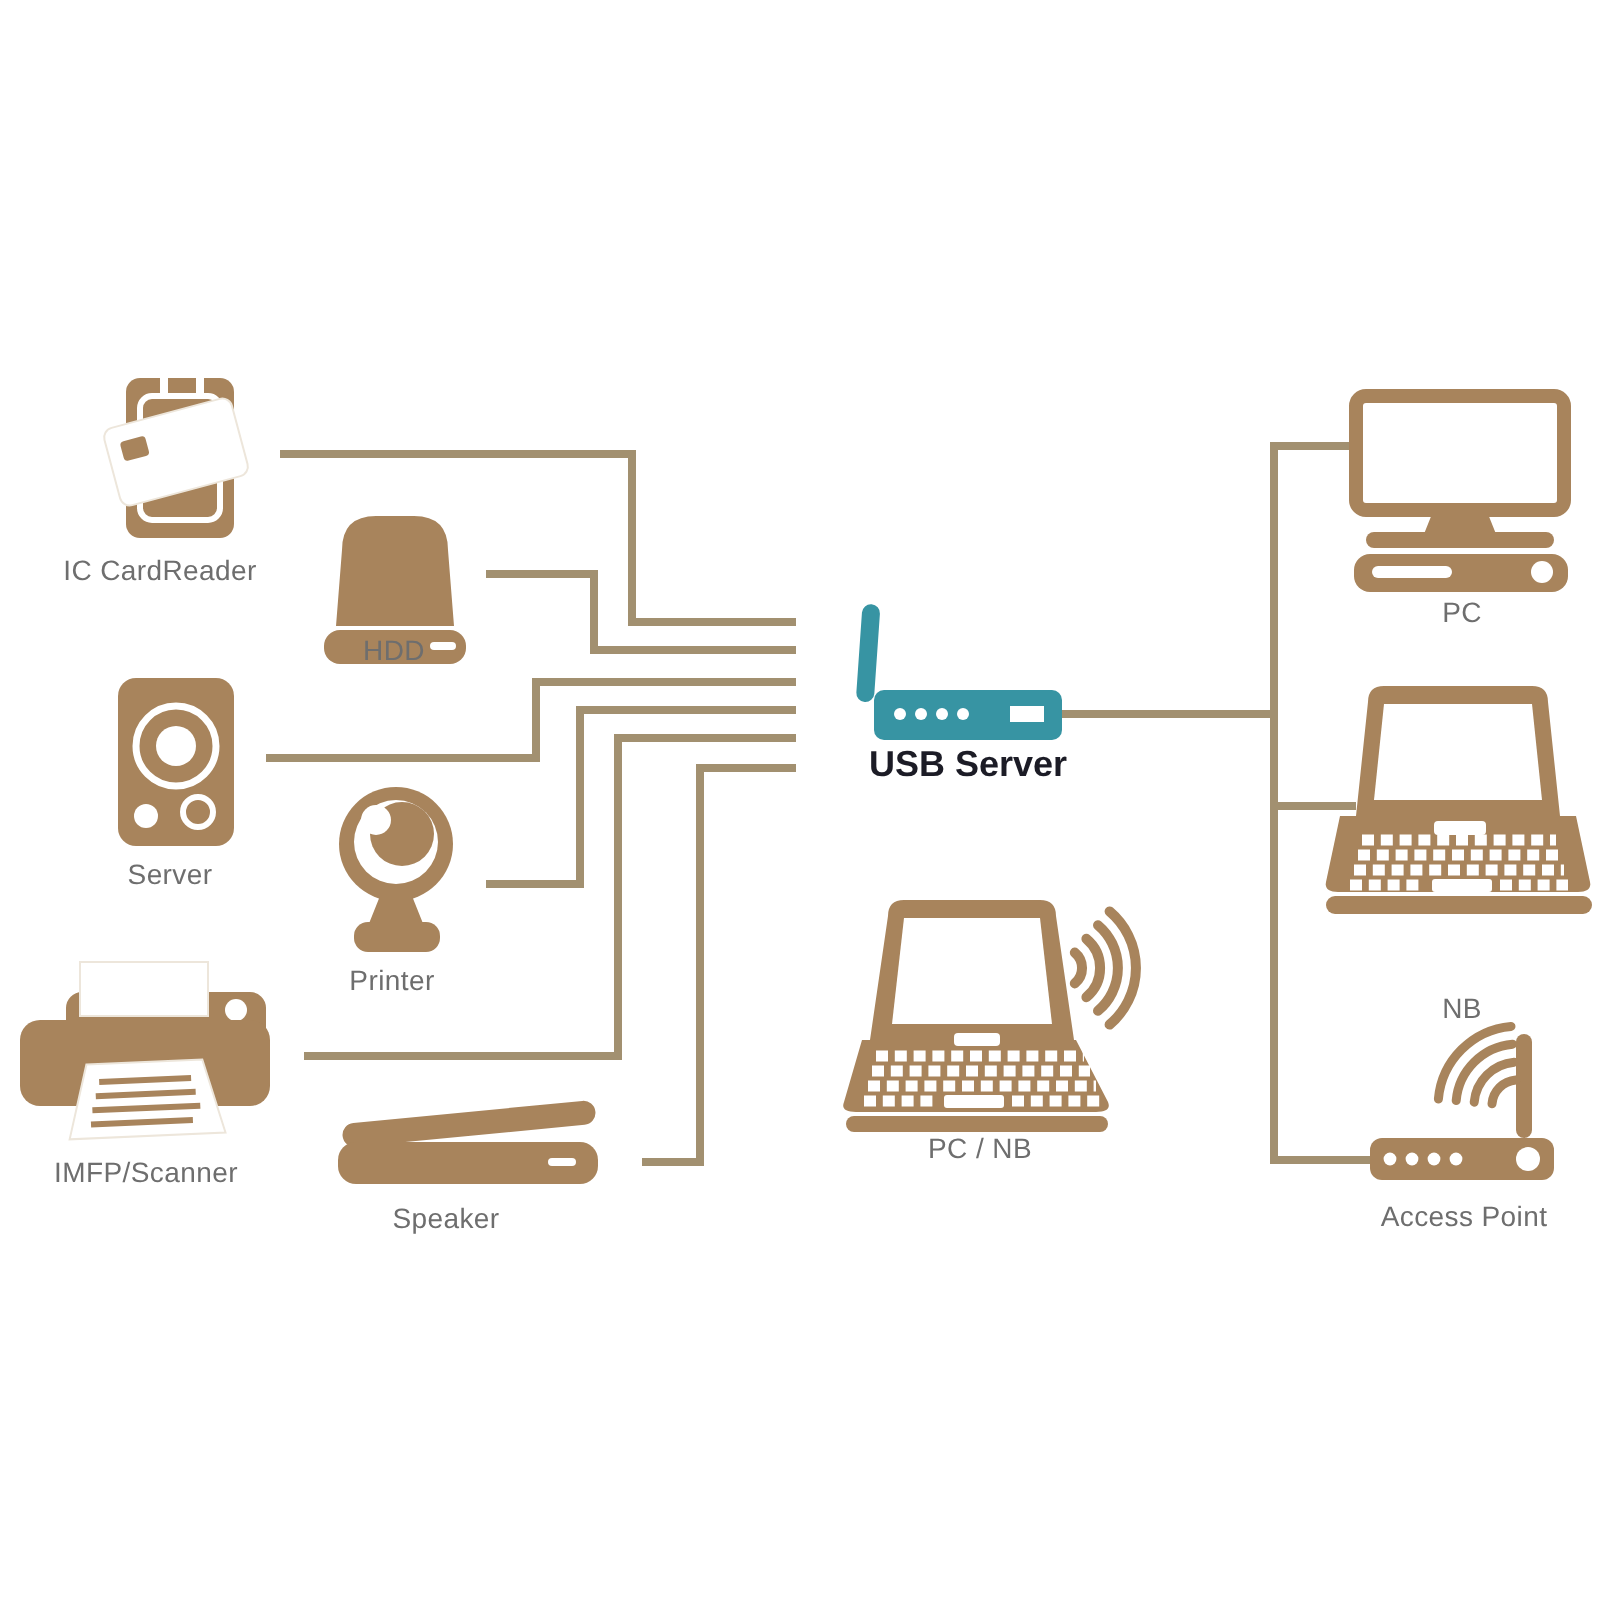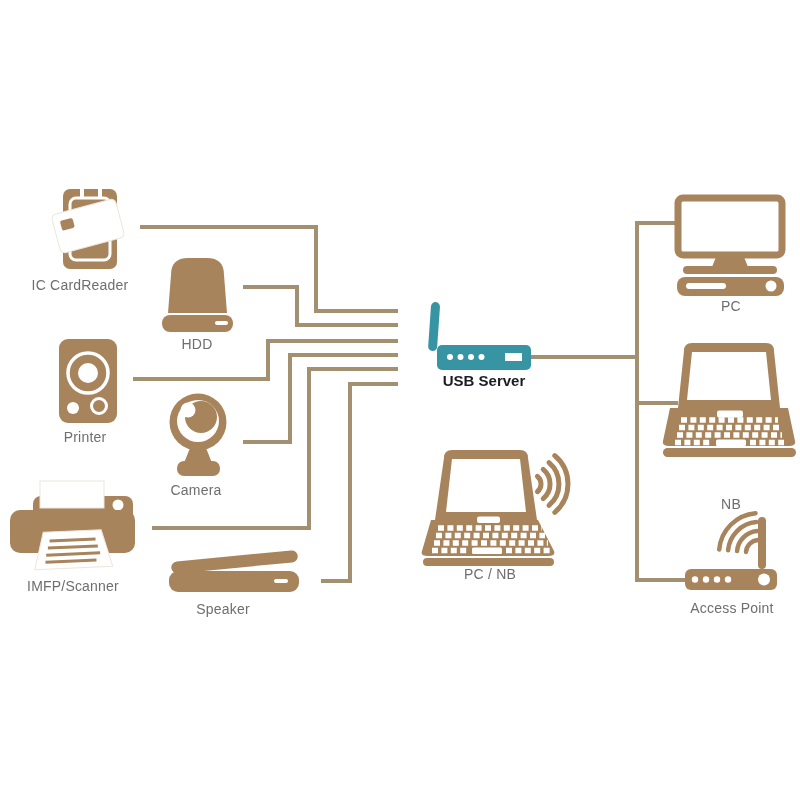--- a/index.html
+++ b/index.html
@@ -7,21 +7,21 @@
     position:relative;width:800px;height:768px;background:#ffffff;overflow:hidden;
     font-family:"Liberation Sans", sans-serif;
   }
   .canvas svg{position:absolute;left:0;top:0;}
   .node-label{
     position:absolute;transform:translateX(-50%);
     font-size:14px;color:#6e6e6e;white-space:nowrap;letter-spacing:.2px;
   }
   .hub-label{
     position:absolute;transform:translateX(-50%);
-    font-size:15px;font-weight:bold;color:#1c1c26;white-space:nowrap;
+    font-size:18px;font-weight:bold;color:#1c1c26;white-space:nowrap;
   }
 </style>
 </head>
 <body>
 
 <div class="canvas">
 
   <svg width="800" height="800" viewBox="0 0 800 800">
 
     <g fill="none" stroke="#A29070" stroke-width="4">
@@ -166,23 +166,23 @@
       <g fill="none" stroke="#A8845C" stroke-width="4.5" stroke-linecap="round">
         <path d="M746.0,551.9 A13 13 0 0 1 757.9,540.0"></path>
         <path d="M737.1,551.1 A22 22 0 0 1 757.1,531.1"></path>
         <path d="M728.1,550.3 A31 31 0 0 1 756.3,522.1"></path>
         <path d="M719.2,549.5 A40 40 0 0 1 755.5,513.2"></path>
       </g>
     </g>
   </svg>
 
   <div class="node-label" style="left:80px;  top:277px;">IC CardReader</div>
-  <div class="node-label" style="left:197px; top:336px;">HDD</div>
-  <div class="node-label" style="left:85px;  top:429px;">Printer</div>
-  <div class="node-label" style="left:196px; top:482px;">Camera</div>
+  <div class="node-label" style="left:197px; top:317px;">HDD</div>
+  <div class="node-label" style="left:85px;  top:429px;">Server</div>
+  <div class="node-label" style="left:196px; top:482px;">Printer</div>
   <div class="node-label" style="left:73px;  top:578px;">IMFP/Scanner</div>
   <div class="node-label" style="left:223px; top:601px;">Speaker</div>
 
   <div class="hub-label" style="left:484px; top:372px;">USB Server</div>
 
   <div class="node-label" style="left:731px; top:298px;">PC</div>
   <div class="node-label" style="left:731px; top:460px;margin-top:36px;">NB</div>
   <div class="node-label" style="left:490px; top:566px;">PC / NB</div>
   <div class="node-label" style="left:732px; top:600px;">Access Point</div>
 

